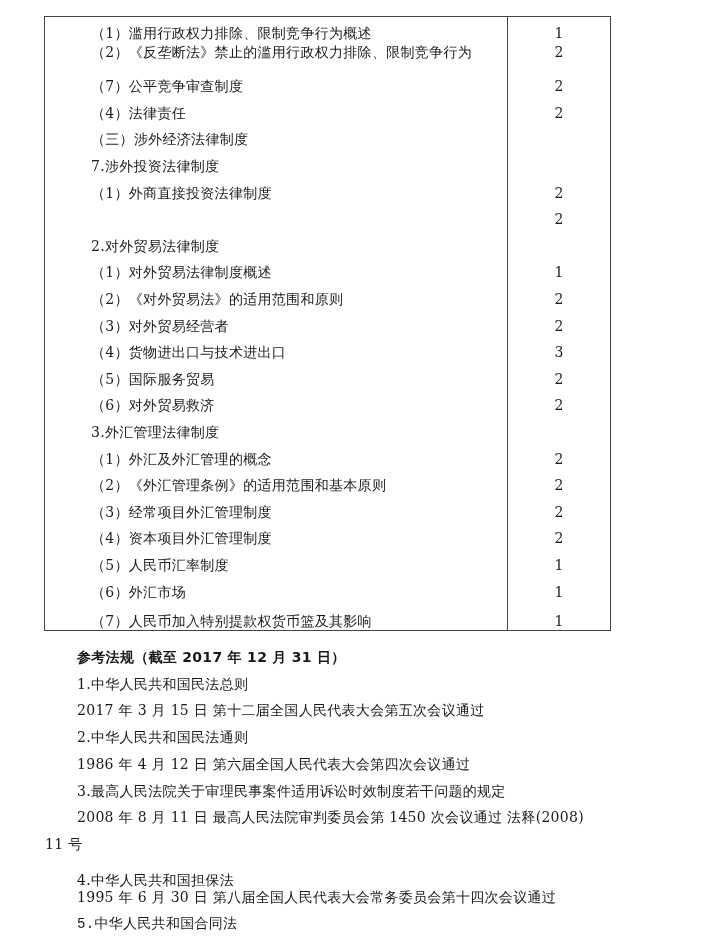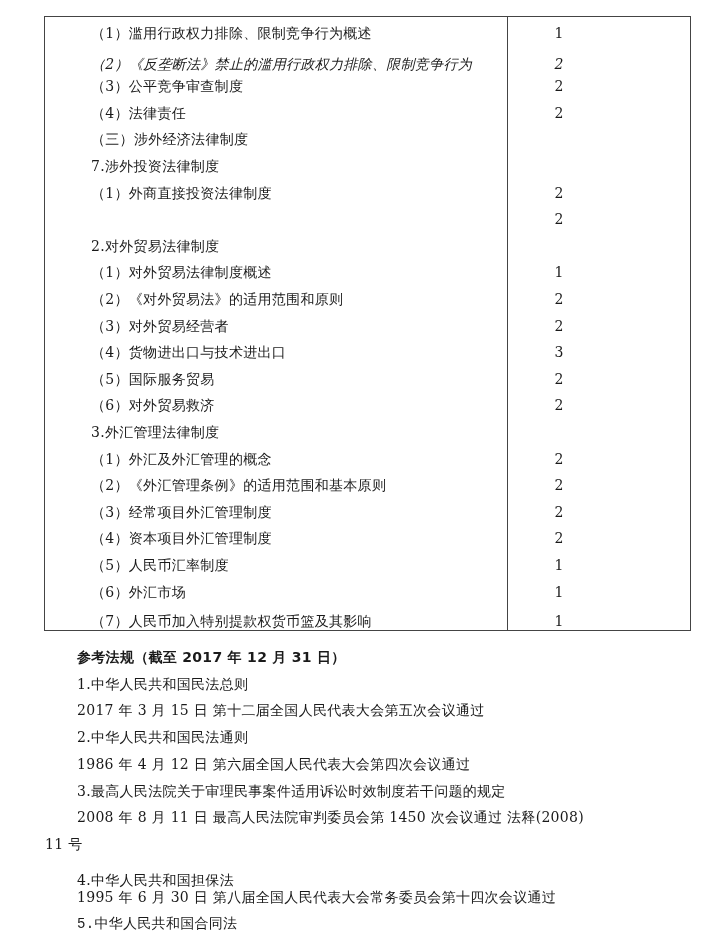--- a/index.html
+++ b/index.html
@@ -1,43 +1,43 @@
 <!DOCTYPE html>
 <html><head>
 <meta charset="utf-8">
 <style>
   html, body { margin:0; padding:0; background:#ffffff; }
   body { width:701px; height:941px; position:relative; overflow:hidden;
          font-family:"DejaVu Serif","Liberation Serif", serif; color:#1a1a1a; }
-  .tbl { position:absolute; left:44px; top:16px; width:647px; height:615px;
+  .tbl { position:absolute; left:44px; top:16px; width:567px; height:615px;
          border:1px solid #444; box-sizing:border-box; }
   .divider { position:absolute; left:462px; top:0; bottom:0; width:0; border-left:1px solid #444; }
   .row { position:absolute; left:0; width:565px; height:26.6px; }
   .row .label { position:absolute; left:46px; top:0; font-size:14px; line-height:26.6px; white-space:nowrap; letter-spacing:0.3px; }
   .row .val { position:absolute; left:463px; width:102px; text-align:center; top:0; font-size:14px; line-height:26.6px; }
   .refs { position:absolute; left:0; top:644px; width:701px; }
   .refs .line { position:absolute; font-size:14px; line-height:26.6px; white-space:nowrap; letter-spacing:0.3px; }
   .refs .heading { font-family:"DejaVu Sans","Liberation Sans", sans-serif; font-weight:bold; font-size:14px; }
 </style>
 </head>
 <body>
 
 <div class="tbl">
   <div class="divider"></div>
   <div id="rows">
       <div class="row" style="top: 3px;">
         <span class="label">（1）滥用行政权力排除、限制竞争行为概述</span>
         <span class="val">1</span>
       </div>
-      <div class="row" style="top: 34px; font-style: italic;">
+      <div class="row" style="top: 22px;">
         <span class="label">（2）《反垄断法》禁止的滥用行政权力排除、限制竞争行为</span>
         <span class="val">2</span>
       </div>
       <div class="row" style="top: 56.2px;">
-        <span class="label">（3）公平竞争审查制度</span>
+        <span class="label">（7）公平竞争审查制度</span>
         <span class="val">2</span>
       </div>
       <div class="row" style="top: 82.8px;">
         <span class="label">（4）法律责任</span>
         <span class="val">2</span>
       </div>
       <div class="row" style="top: 109.4px;">
         <span class="label">（三）涉外经济法律制度</span>
         <span class="val"></span>
       </div>

